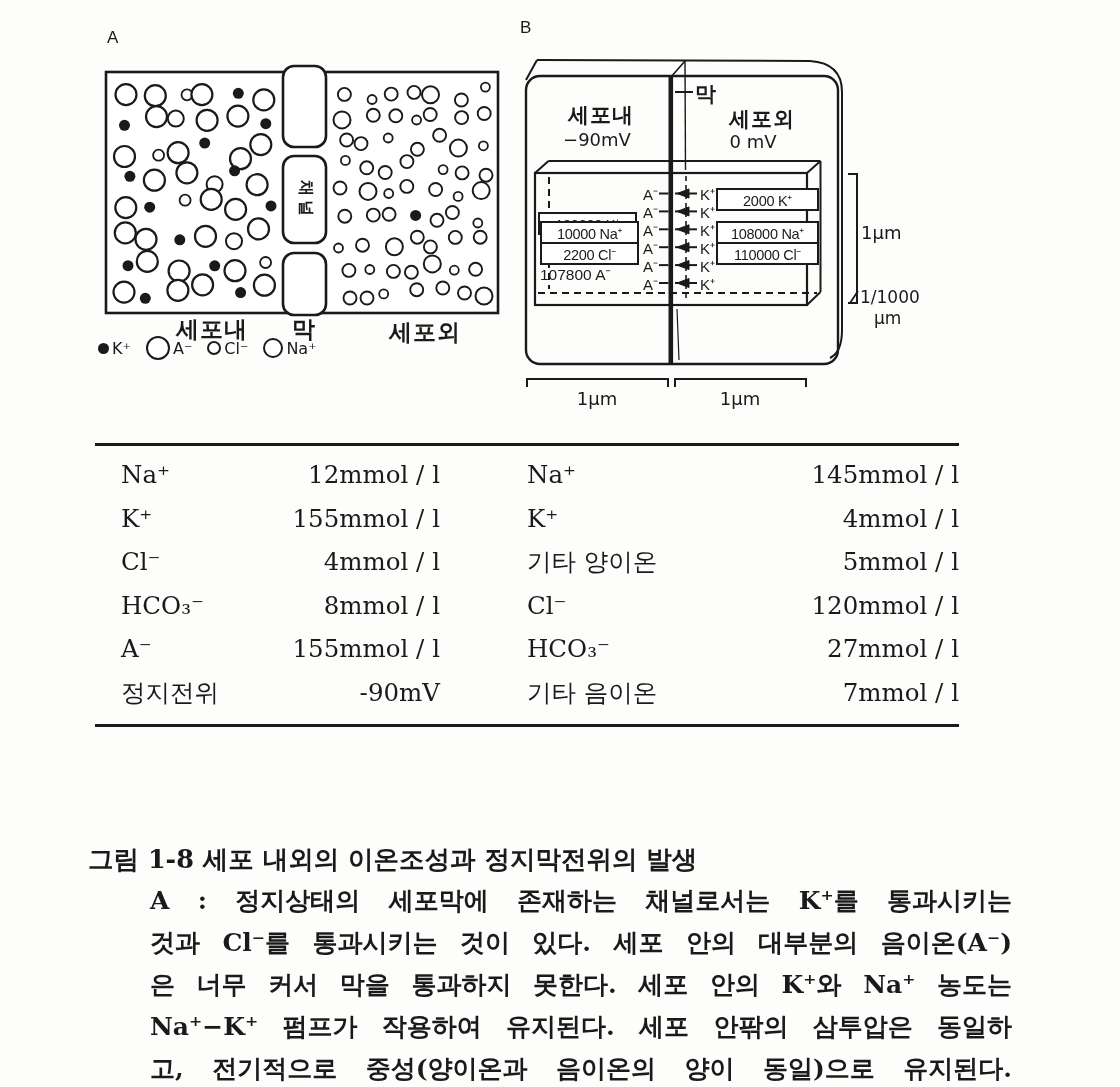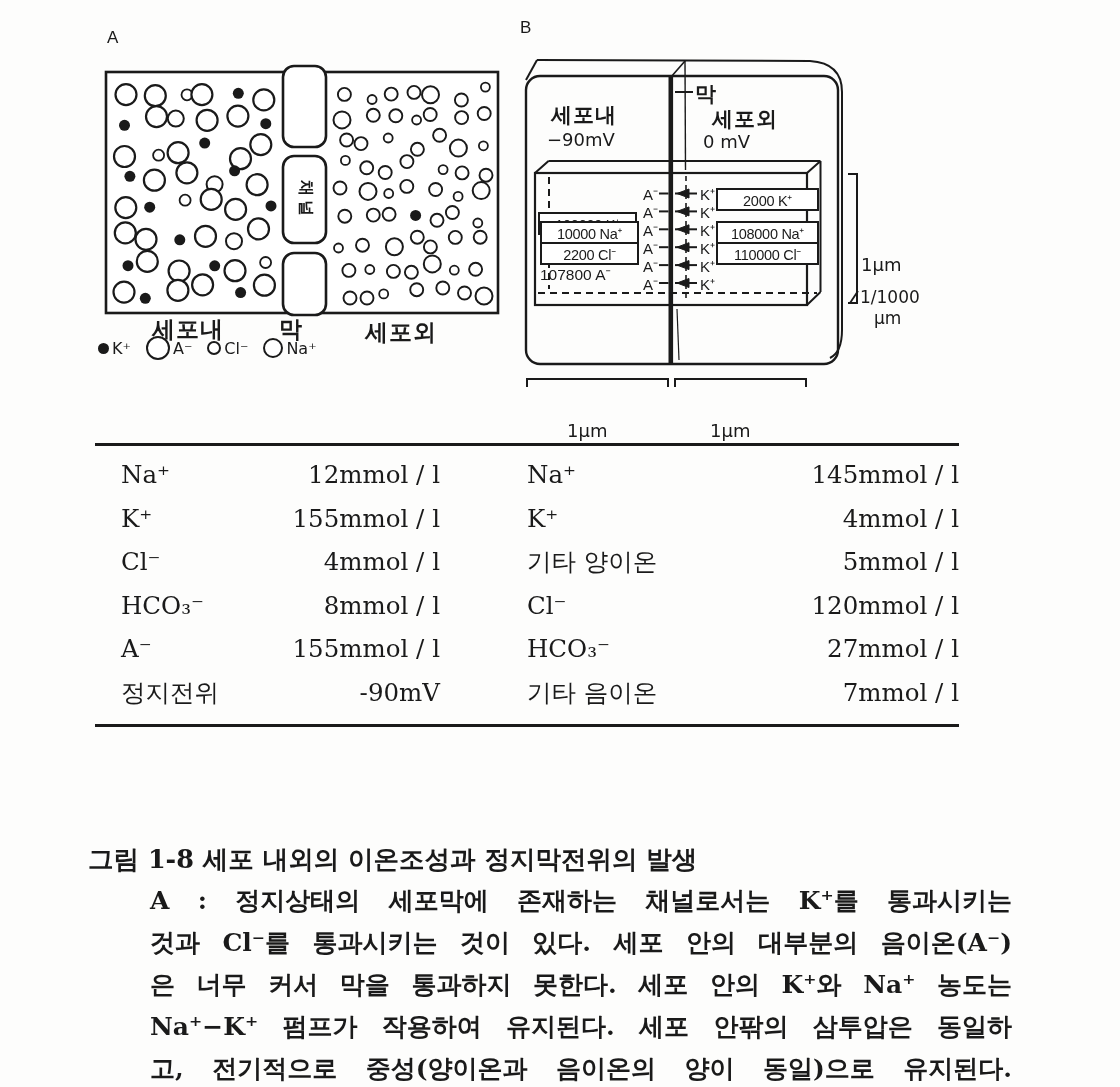--- a/index.html
+++ b/index.html
@@ -2,27 +2,27 @@
 <html><head>
 <meta charset="utf-8">
 <style>
   :root{ --ink:#1a1a1a; --paper:#fdfdfc; }
   html,body{margin:0;padding:0;}
   body{width:1120px;height:1087px;background:var(--paper);overflow:hidden;
        font-family:"Liberation Sans",sans-serif;color:var(--ink);}
   .page{position:relative;width:1120px;height:1087px;}
   #art{position:absolute;left:0;top:0;}
   .abs{position:absolute;white-space:nowrap;}
-  .ctr{}
+  .ctr{text-align:center;}
   
   .panel-letter{font:400 17px "Liberation Sans",sans-serif;}
   .kr-big{font:800 23px "DejaVu Sans","Liberation Sans",sans-serif;letter-spacing:1px;}
   .kr-mid{font:800 21px "DejaVu Sans","Liberation Sans",sans-serif;letter-spacing:1px;}
   .mv{font:400 18px "DejaVu Sans","Liberation Sans",sans-serif;}
-  .small-unit{font:400 18px "DejaVu Sans","Liberation Sans",sans-serif;margin-top:32px;}
+  .small-unit{font:400 18px "DejaVu Sans","Liberation Sans",sans-serif;}
   .tiny-unit{font:400 17px "DejaVu Sans","Liberation Sans",sans-serif;}
   
   .legend{position:absolute;left:98px;top:336px;display:flex;align-items:center;gap:15px;
           font:400 16px "DejaVu Sans","Liberation Sans",sans-serif;}
   .lg-item{display:flex;align-items:center;gap:3px;}
   .dot-k{width:11px;height:11px;background:var(--ink);border-radius:50%;}
   .dot-a{width:20px;height:20px;border:2.2px solid var(--ink);border-radius:50%;background:#fff;}
   .dot-cl{width:10px;height:10px;border:2px solid var(--ink);border-radius:50%;background:#fff;}
   .dot-na{width:16px;height:16px;border:2.2px solid var(--ink);border-radius:50%;background:#fff;}
   

